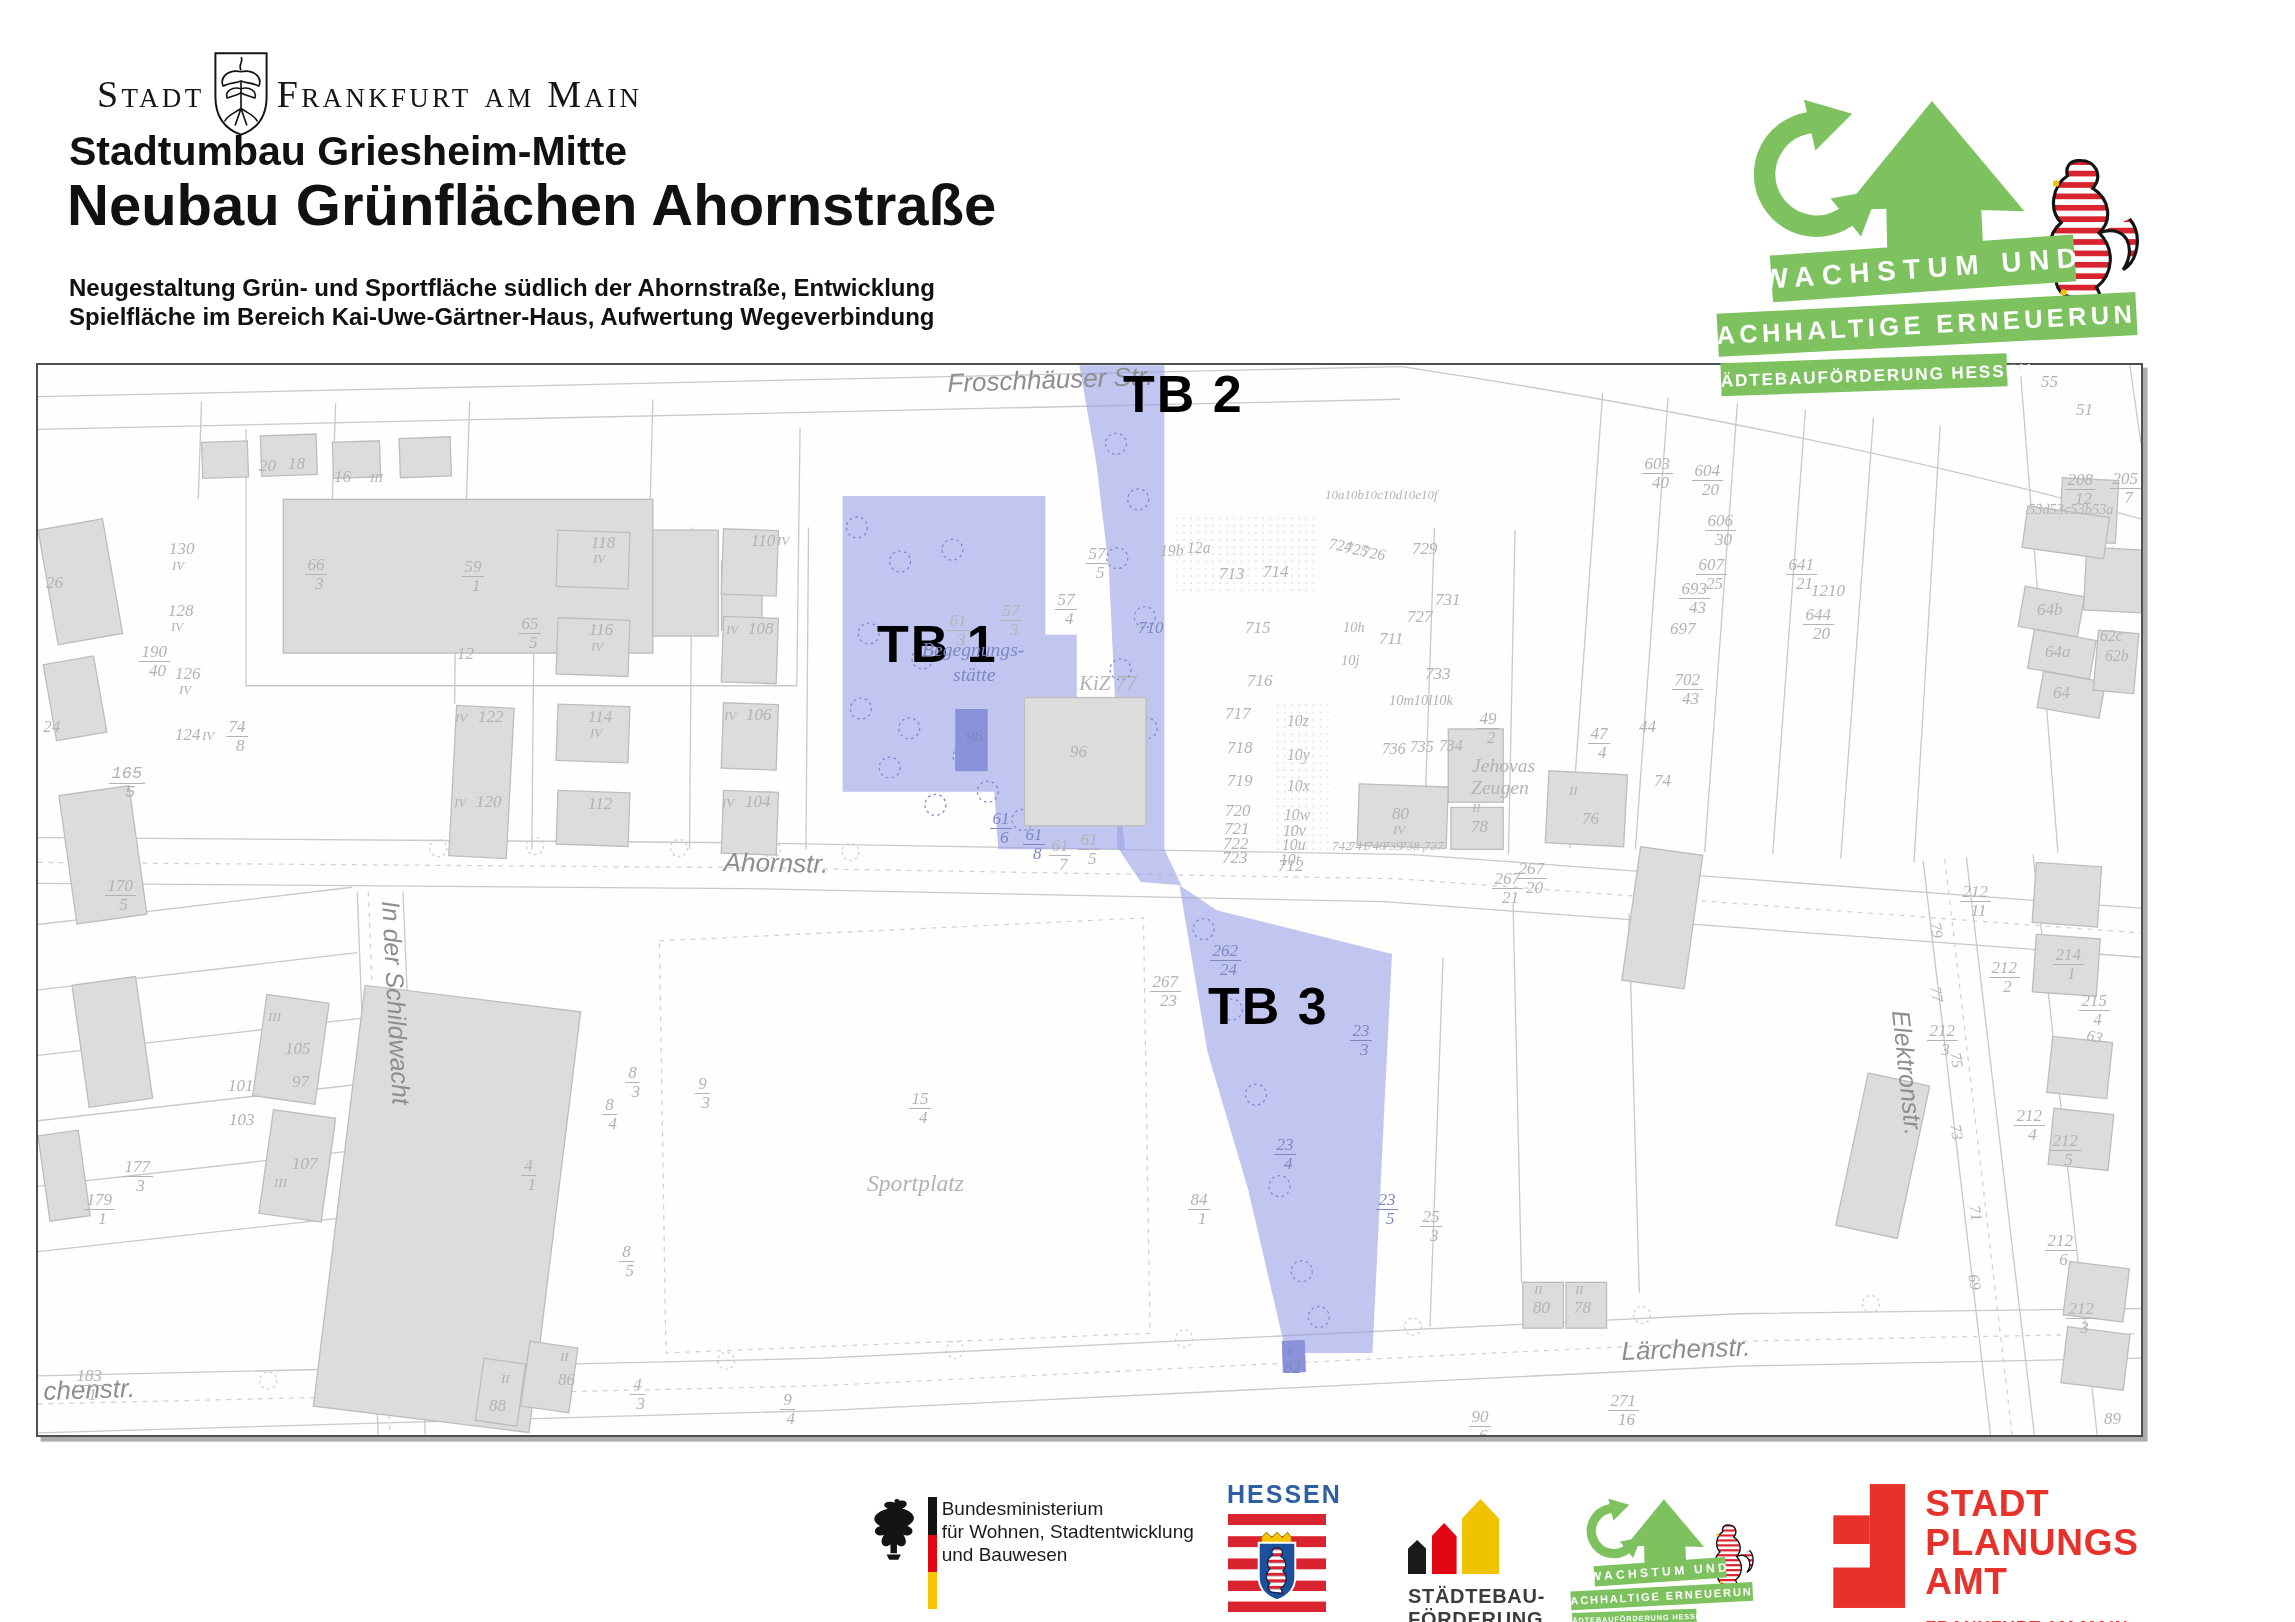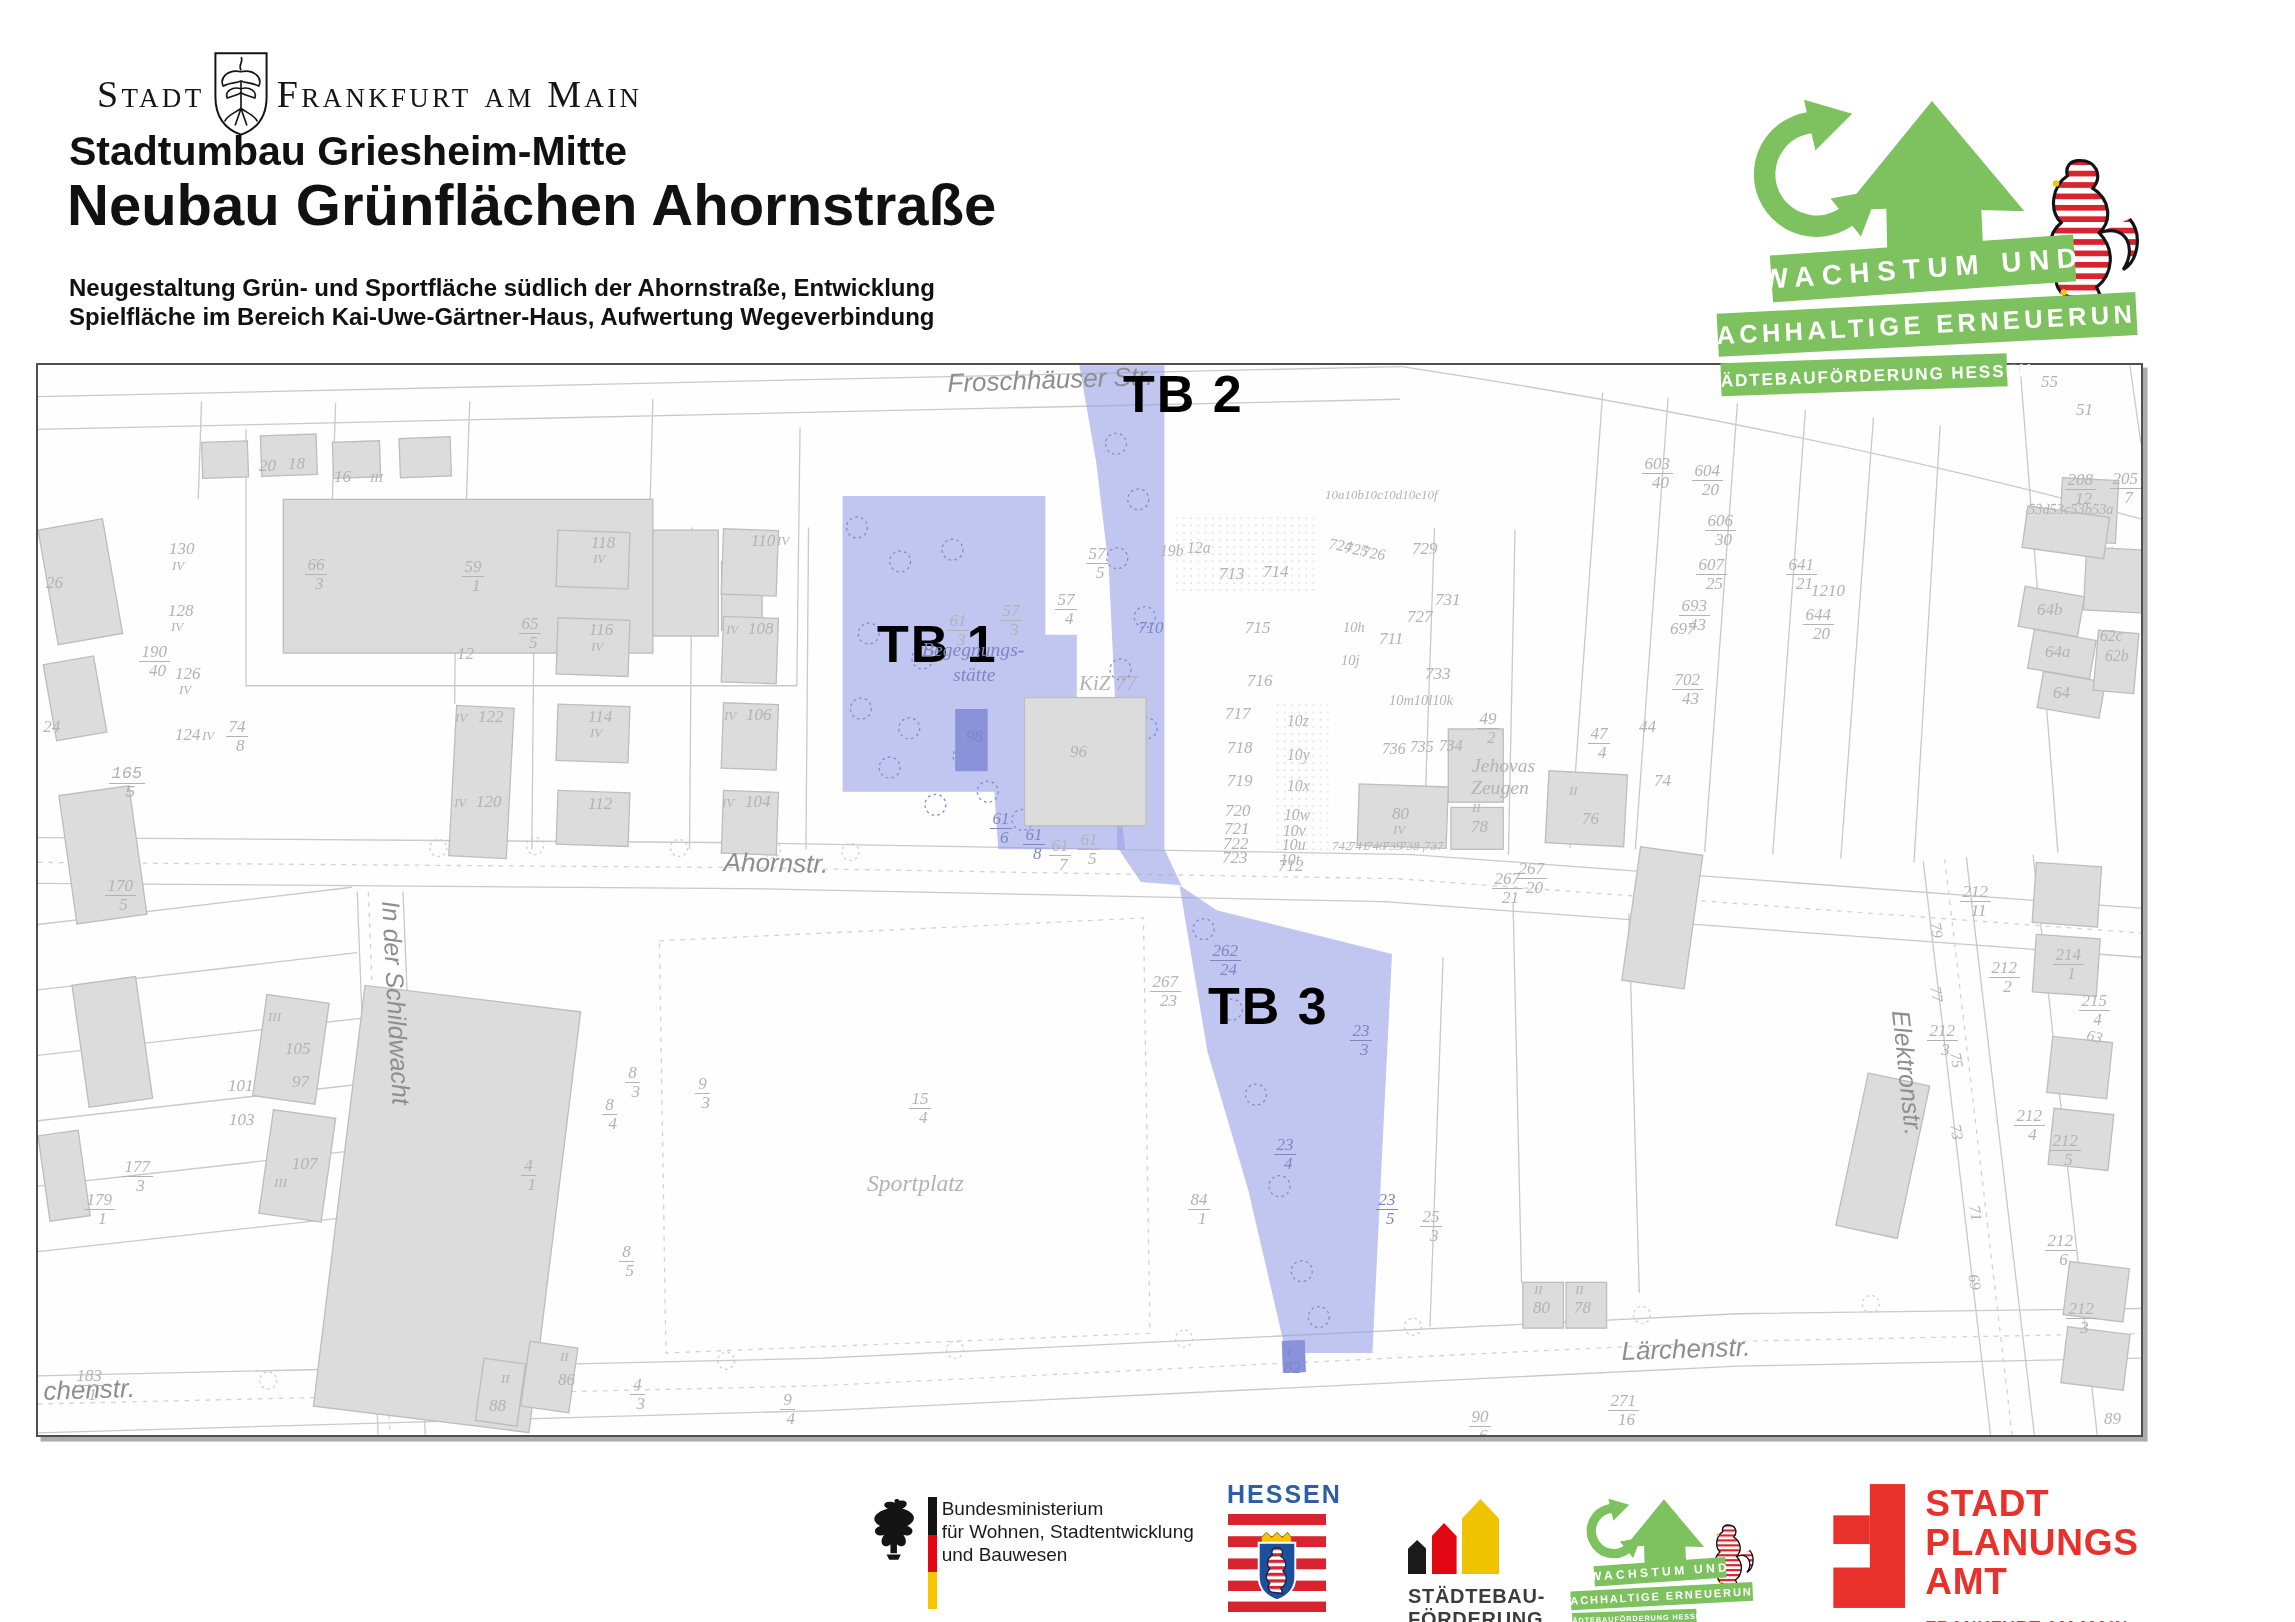--- a/index.html
+++ b/index.html
@@ -560,21 +560,21 @@
             <span class="fd">20</span>
           </div>
           <div class="ml parcel" style="left: 1667px; top: 147px;">
             <span class="fn">606</span>
             <span class="fd">30</span>
           </div>
           <div class="ml parcel" style="left: 1658px; top: 191px;">
             <span class="fn">607</span>
             <span class="fd">25</span>
           </div>
-          <div class="ml parcel" style="left: 1641px; top: 215px; margin-top: 17px;">
+          <div class="ml parcel" style="left: 1641px; top: 215px;">
             <span class="fn">693</span>
             <span class="fd">43</span>
           </div>
           <div class="ml parcel" style="left: 1632px; top: 255px;">697</div>
           <div class="ml parcel" style="left: 1634px; top: 306px;">
             <span class="fn">702</span>
             <span class="fd">43</span>
           </div>
           <div class="ml parcel" style="left: 1748px; top: 191px;">
             <span class="fn">641</span>

